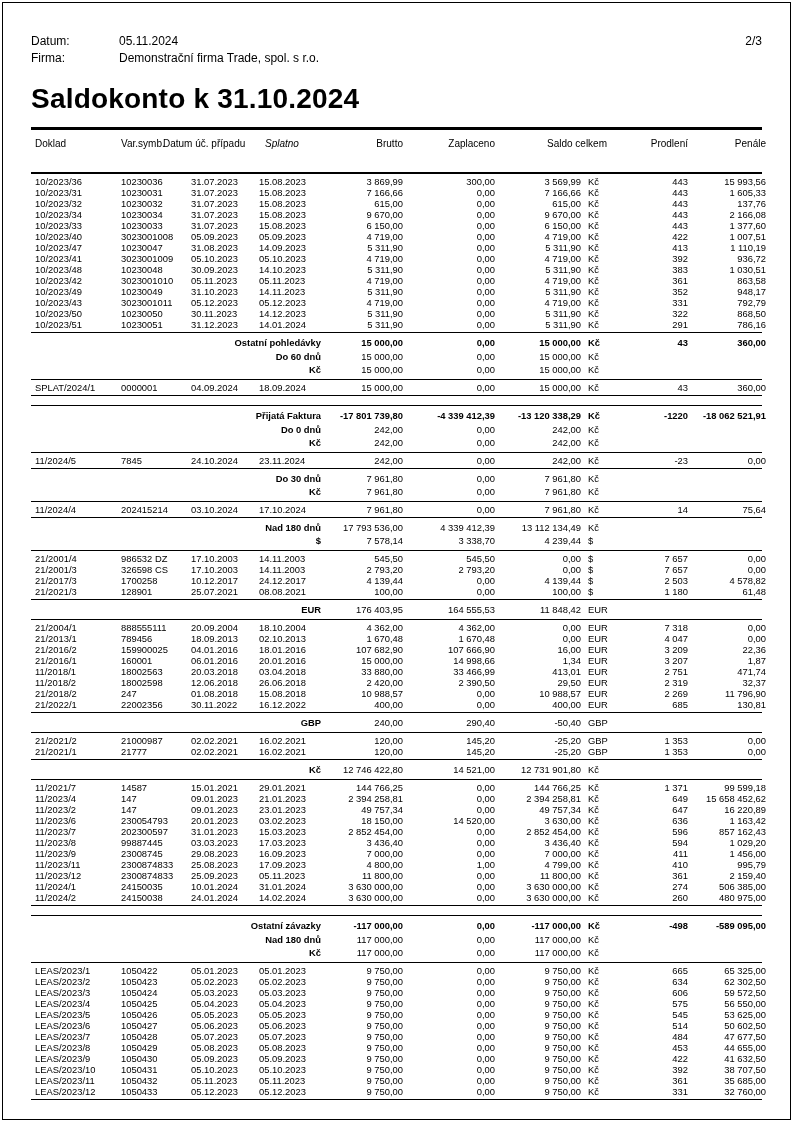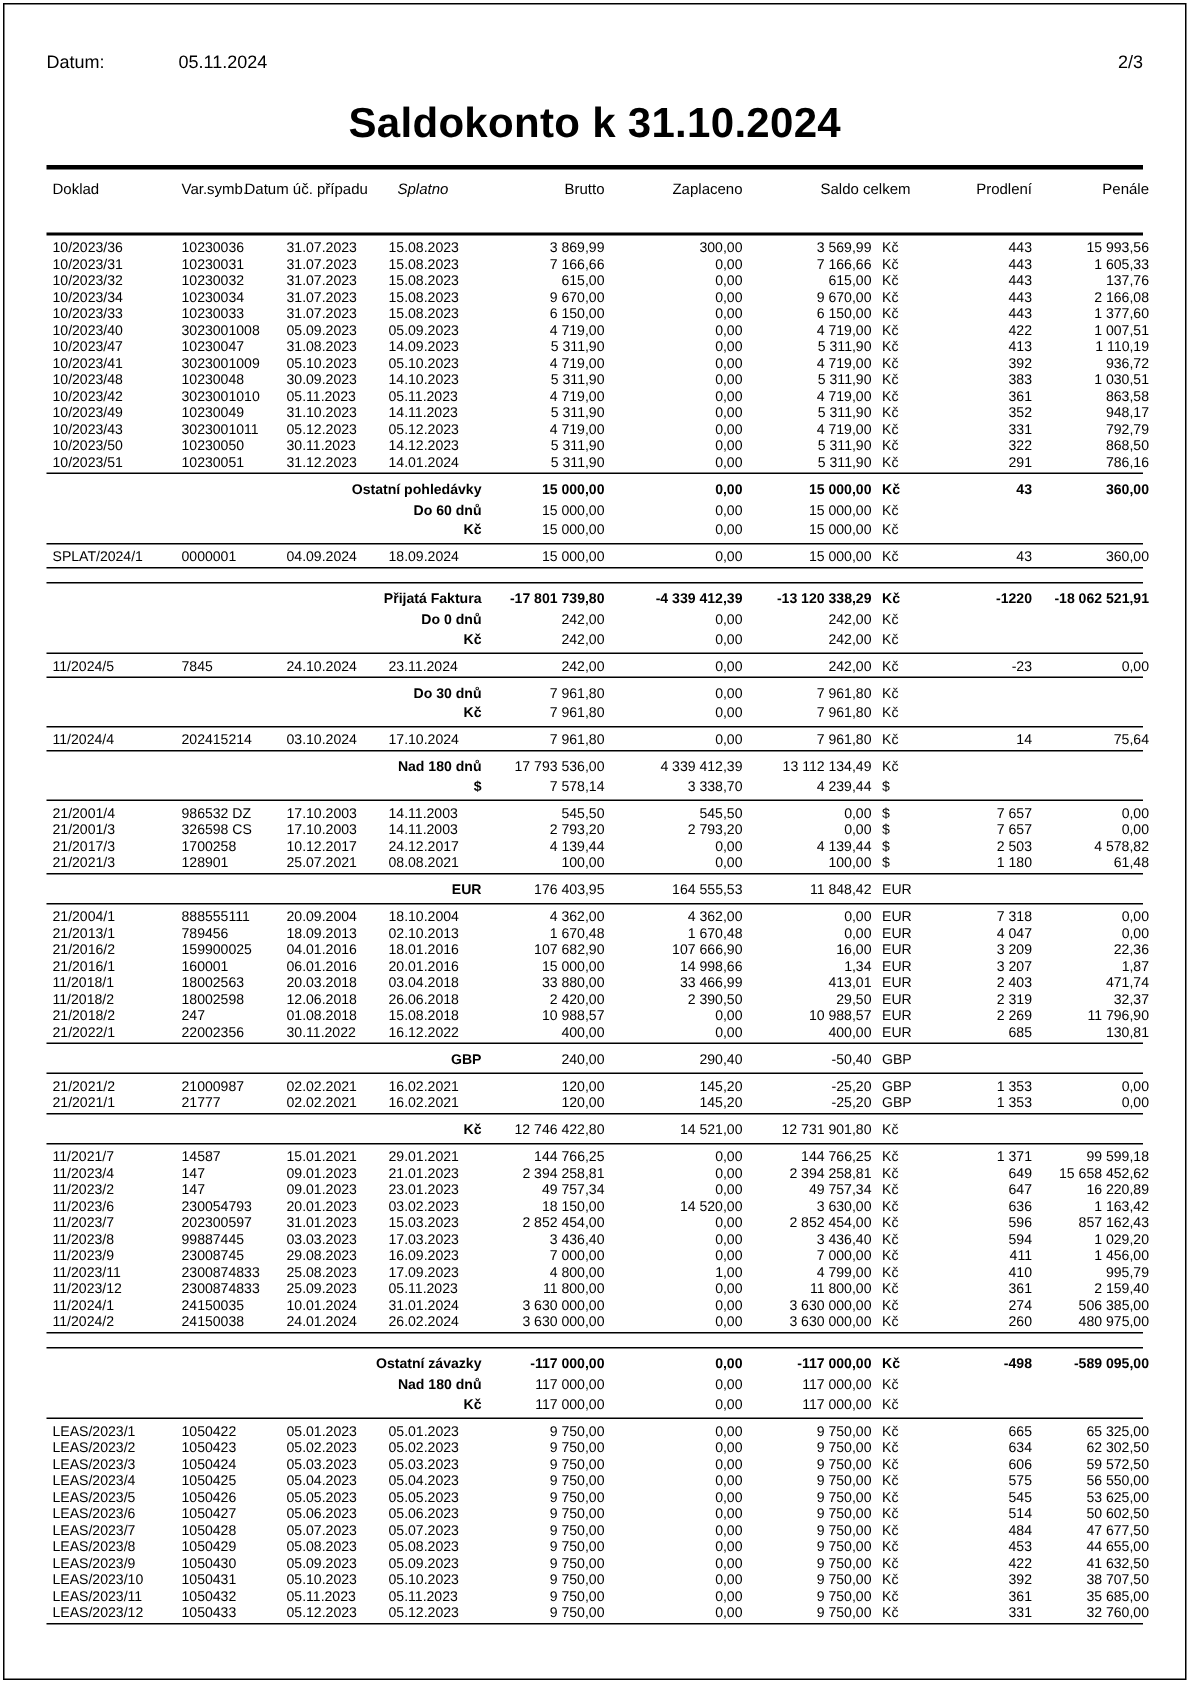--- a/index.html
+++ b/index.html
@@ -6,21 +6,21 @@
   body { width:794px; height:1123px; position:relative; font-family:"Liberation Sans", sans-serif; color:#000; }
   .page { position:absolute; top:2px; left:2px; right:3px; bottom:3px; border:1.6px solid #000; background:#fff; box-sizing:border-box; padding:30px 28px 0 28px; overflow:hidden; }
 
   
   .meta { font-size:12px; line-height:17px; position:relative; }
   .meta-row { display:flex; }
   .meta-label { width:88px; flex:0 0 88px; }
   .page-num { position:absolute; right:0; top:0; }
 
   
-  .title { text-align:center; font-size:28px; font-weight:bold; margin-top:16px; letter-spacing:0.2px; }
+  .title { font-size:28px; font-weight:bold; margin-top:16px; letter-spacing:0.2px; }
   .title-rule { border:none; border-top:3px solid #000; margin:12px 0 0 0; }
 
   
   .tbl { font-size:9.4px; line-height:11px; margin-top:4px; }
   .row { display:grid; grid-template-columns:90px 70px 68px 62px 82px 92px 86px 40px 67px 78px; align-items:baseline; }
   .c { white-space:nowrap; overflow:visible; }
   .l { text-align:left; }
   .r { text-align:right; }
   .span2 { grid-column:span 2; }
   .span4 { grid-column:span 4;text-align:right; }
@@ -44,20 +44,24 @@
 </head>
 <body>
 
 <div class="page">
 
   <div class="meta">
     <div class="meta-row">
       <span class="meta-label">Datum:</span>
       <span class="meta-value">05.11.2024</span>
       <span class="page-num">2/3</span>
+    </div>
+    <div class="meta-row">
+      <span class="meta-label">Firma:</span>
+      <span class="meta-value">Demonstrační firma Trade, spol. s r.o.</span>
     </div>
   </div>
 
   <div class="title">Saldokonto k 31.10.2024</div>
   <hr class="title-rule">
 
   <div class="tbl">
     <div class="row head">
       <span class="c l">Doklad</span>
       <span class="c l">Var.symb.</span>
@@ -484,21 +488,21 @@
         </div>
         <div class="row">
           <span class="c l cell-doklad">11/2018/1</span>
           <span class="c l cell-var-symb">18002563</span>
           <span class="c l cell-datum">20.03.2018</span>
           <span class="c l cell-splatno">03.04.2018</span>
           <span class="c r cell-brutto">33 880,00</span>
           <span class="c r cell-zaplaceno">33 466,99</span>
           <span class="c r cell-saldo">413,01</span>
           <span class="c l cell-mena">EUR</span>
-          <span class="c r cell-prodleni">2 403</span>
+          <span class="c r cell-prodleni">2 751</span>
           <span class="c r cell-penale">471,74</span>
         </div>
         <div class="row">
           <span class="c l cell-doklad">11/2018/2</span>
           <span class="c l cell-var-symb">18002598</span>
           <span class="c l cell-datum">12.06.2018</span>
           <span class="c l cell-splatno">26.06.2018</span>
           <span class="c r cell-brutto">2 420,00</span>
           <span class="c r cell-zaplaceno">2 390,50</span>
           <span class="c r cell-saldo">29,50</span>
@@ -693,21 +697,21 @@
           <span class="c r cell-zaplaceno">0,00</span>
           <span class="c r cell-saldo">3 630 000,00</span>
           <span class="c l cell-mena">Kč</span>
           <span class="c r cell-prodleni">274</span>
           <span class="c r cell-penale">506 385,00</span>
         </div>
         <div class="row">
           <span class="c l cell-doklad">11/2024/2</span>
           <span class="c l cell-var-symb">24150038</span>
           <span class="c l cell-datum">24.01.2024</span>
-          <span class="c l cell-splatno">26.02.2024</span>
+          <span class="c l cell-splatno">14.02.2024</span>
           <span class="c r cell-brutto">3 630 000,00</span>
           <span class="c r cell-zaplaceno">0,00</span>
           <span class="c r cell-saldo">3 630 000,00</span>
           <span class="c l cell-mena">Kč</span>
           <span class="c r cell-prodleni">260</span>
           <span class="c r cell-penale">480 975,00</span>
         </div>
         <div class="hline"></div>
         <div class="vgap"></div>
         <div class="hline"></div>

